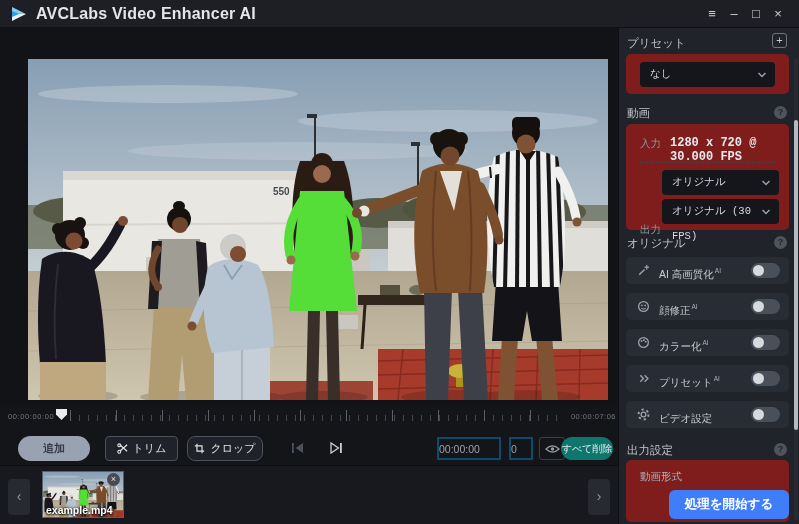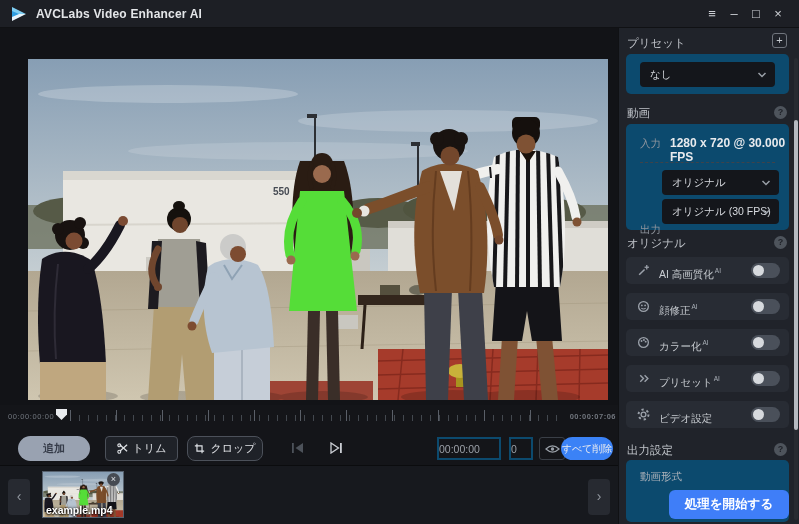--- a/index.html
+++ b/index.html
@@ -3,70 +3,70 @@
 <meta charset="utf-8">
 <style>
   * { margin:0; padding:0; box-sizing:border-box; }
   html,body { width:799px; height:524px; background:#0d0e11; overflow:hidden; }
   body { font-family:"Liberation Sans","DejaVu Sans",sans-serif; }
   .app { position:relative; width:799px; height:524px; background:#141519; overflow:hidden; }
 
   
   .titlebar { position:absolute; top:0; left:0; width:799px; height:28px; background:#1d1f25; border-bottom:1px solid #101114; }
   .logo { position:absolute; left:10px; top:5px; width:18px; height:18px; }
-  .app-title { position:absolute; left:36px; top:0; line-height:28px; font-size:12px; font-weight:700; color:#e3e5e8; letter-spacing:.2px; }
+  .app-title { position:absolute; left:36px; top:0; line-height:28px; font-size:16px; font-weight:700; color:#e3e5e8; letter-spacing:.2px; }
   .winctl { position:absolute; top:0; right:10px; height:28px; display:flex; }
   .winctl span { width:22px; height:28px; line-height:28px; text-align:center; color:#cdd0d5; font-size:13px; cursor:default; }
 
   
   .left { position:absolute; top:28px; left:0; width:618px; height:496px; background:#141519; }
   .preview { position:absolute; top:0; left:0; width:618px; height:377px; background:#121317; }
   .video { position:absolute; left:28px; top:31px; width:580px; height:341px; background:#8aa0b4; }
   .video svg { display:block; width:100%; height:100%; }
 
   
   .timeline { position:absolute; top:377px; left:0; width:618px; height:28px; }
   .t-elapsed { position:absolute; left:8px; top:7px; font-size:7.5px; letter-spacing:.6px; color:#71767e; }
   .playhead { position:absolute; left:55px; top:3px; }
   .ruler { position:absolute; left:70px; top:5px; width:490px; height:11px;
     background-image:
       repeating-linear-gradient(90deg,#5a5f68 0,#5a5f68 1px,transparent 1px,transparent 46px),
       repeating-linear-gradient(90deg,#43484f 0,#43484f 1px,transparent 1px,transparent 9px);
     background-size:100% 11px,100% 6px; background-position:left bottom,left bottom; background-repeat:repeat-x; }
-  .t-duration { position:absolute; right:2px; top:7px; font-size:7.5px; letter-spacing:.5px; color:#71767e;font-weight:bold; }
+  .t-duration { position:absolute; right:2px; top:7px; font-size:7.5px; letter-spacing:.5px; color:#71767e; }
 
   
   .toolbar { position:absolute; top:405px; left:0; width:618px; height:32px; }
   .btn { position:absolute; top:3px; height:25px; border-radius:4px; border:1px solid #4c515a; background:#1f2228; color:#e0e2e6; font-size:11px; display:flex; align-items:center; justify-content:center; gap:5px; cursor:pointer; }
   .btn-add { left:18px; width:72px; background:#99a2b1; border:none; border-radius:13px; color:#363c49; font-weight:700; }
   .btn-trim { left:105px; width:73px; }
   .btn-crop { left:187px; width:76px;border-radius:8px; }
   .skip { position:absolute; top:9px; }
   .skip-back { left:291px; }
   .skip-fwd { left:329px; }
   .field { position:absolute; top:4px; height:23px; border:2px solid #0c4a6e; border-radius:0; color:#9ba0a8; font-size:10.5px; line-height:21px; background:transparent; }
   .f-time { left:437px; width:64px; }
   .f-frame { left:509px; width:24px; }
   .btn-eye { left:539px; top:4px; width:26px; height:23px; border:1px solid #3a3f47; border-radius:3px; background:transparent; position:absolute; display:flex; align-items:center; justify-content:center; cursor:pointer; }
-  .btn-delall { position:absolute; left:561px; top:4px; width:52px; height:23px; background:#3b82f6; border:none; border-radius:12px; color:#e9ebef; font-size:10px; line-height:23px; text-align:center; cursor:pointer; }
+  .btn-delall { position:absolute; left:561px; top:4px; width:52px; height:23px; background:#0f766e; border:none; border-radius:12px; color:#e9ebef; font-size:10px; line-height:23px; text-align:center; cursor:pointer; }
 
   
   .filmstrip { position:absolute; top:437px; left:0; width:618px; height:59px; background:#17191e; border-top:1px solid #0b0c0e; }
   .strip-arrow { position:absolute; top:13px; width:22px; height:36px; background:#272a31; border-radius:4px; color:#9298a0; font-size:14px; text-align:center; line-height:34px; cursor:pointer; }
   .arrow-l { left:8px; } .arrow-r { left:588px; }
   .thumb { position:absolute; left:42px; top:5px; width:82px; height:47px; border:1px solid #56616e; background:#222; cursor:pointer; }
   .thumb svg { display:block; width:100%; height:100%; }
   .thumb-close { position:absolute; top:1px; right:3px; width:13px; height:13px; border-radius:50%; background:#464b53; color:#dfe2e6; font-size:9px; line-height:13px; text-align:center; cursor:pointer; }
   .thumb-name { position:absolute; left:3px; bottom:1px; color:#fff; font-size:10.5px; font-weight:700; text-shadow:0 1px 2px #000,0 0 3px #000; }
 
   
   .sidebar { position:absolute; top:28px; left:618px; width:181px; height:496px; background:#20232a; border-left:1px solid #101114; }
   .sec-label { position:absolute; left:8px; font-size:11.5px; color:#c0c4ca; }
   .help { position:absolute; right:12px; width:13px; height:13px; border-radius:50%; background:#4e545c; color:#20232a; font-size:9px; font-weight:700; line-height:13px; text-align:center; cursor:pointer; }
-  .panel { position:absolute; left:7px; right:10px; background:#0c4a6e; border-radius:5px; }
+  .panel { position:absolute; left:7px; right:10px; background:#7f1d1d; border-radius:5px;font-family:Liberation Mono, monospace; }
   .dd { position:absolute; height:25px; background:#14161b; border-radius:4px; color:#d8dbe0; font-size:10.5px; line-height:25px; padding-left:10px; cursor:pointer; }
   .dd svg { position:absolute; right:8px; top:9px; }
   .plusbtn { position:absolute; top:5px; right:12px; width:15px; height:15px; border:1px solid #70757d; border-radius:3px; color:#c9cdd2; font-size:11px; line-height:13px; text-align:center; cursor:pointer; }
   .p-preset { top:26px; height:40px; }
   .p-preset .dd { left:14px; right:14px; top:8px; }
   .p-video { top:96px; height:106px; }
   .in-label { position:absolute; left:14px; top:13px; font-size:10.5px; color:#8e949d; }
   .in-value { position:absolute; left:44px; top:12px; font-size:12px; font-weight:700; color:#e8eaed; }
   .dashsep { position:absolute; left:14px; right:14px; top:38px; border-top:1px dashed #3e434b; }
   .out-label { position:absolute; left:14px; top:53px; font-size:10.5px; color:#8e949d;margin-top:46px; }

